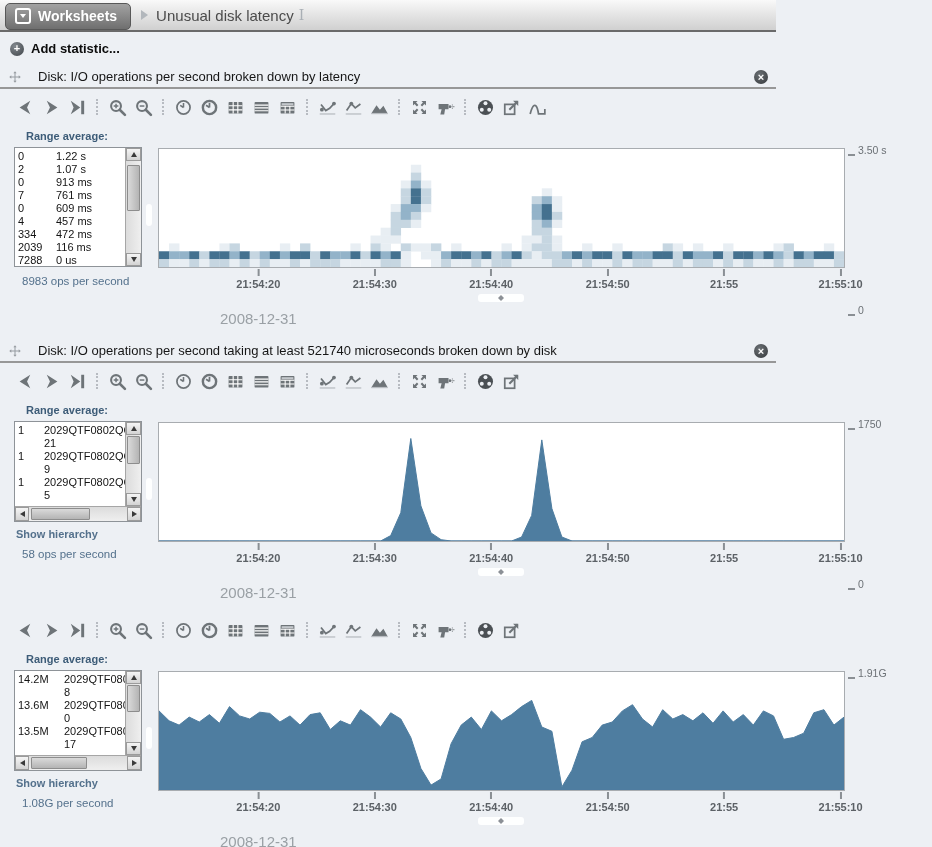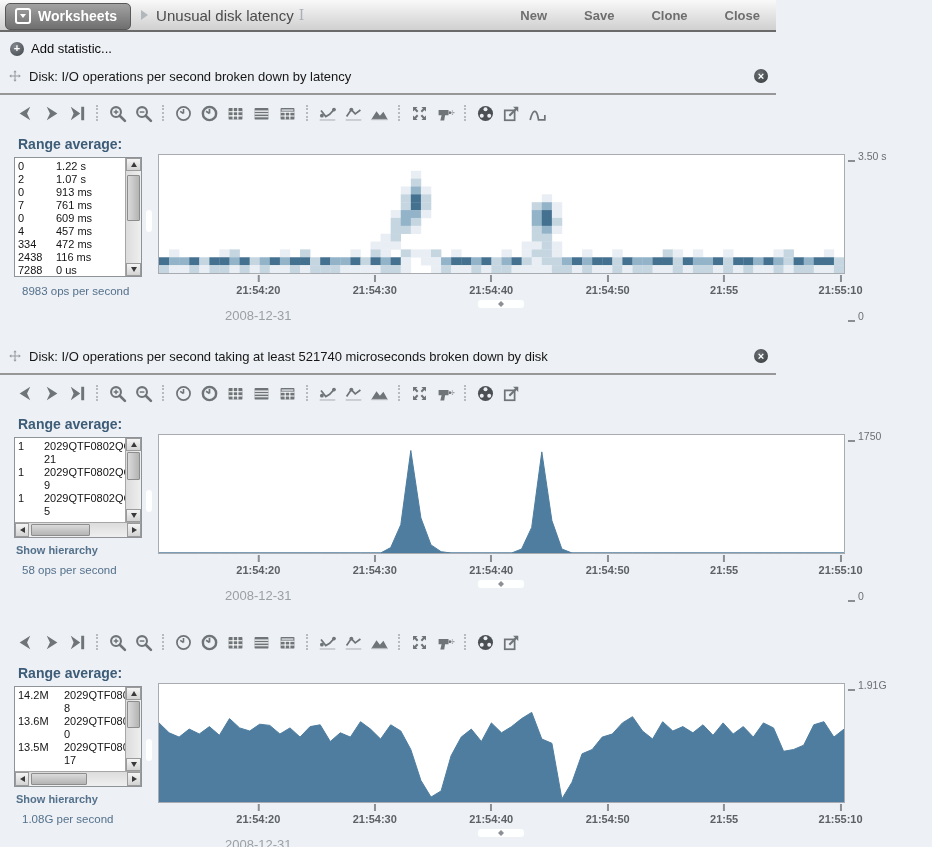--- a/index.html
+++ b/index.html
@@ -26,41 +26,41 @@
   .tb-actions{margin-left:auto;display:flex;gap:37px;margin-right:16px;
            color:#6e6e6e;font-weight:bold;font-size:13px}
   .tb-actions span{cursor:default}
 
   
   .add-row{display:flex;align-items:center;gap:7px;padding:9px 0 8px 10px}
   .add-icon{width:14px;height:14px;border-radius:50%;flex:none;
             background:radial-gradient(circle at 35% 30%,#83898f,#3e4348);
             color:#fff;display:flex;align-items:center;justify-content:center}
   .add-icon::before{content:"+";font-size:11px;font-weight:bold;line-height:1;margin-top:-1px}
-  .add-label{font-weight:normal;font-size:13px;color:#0c0c0c}
+  .add-label{font-weight:bold;font-size:13px;color:#0c0c0c}
 
   
   .panel{margin-bottom:26px}
-  .panel-title-row{display:flex;align-items:flex-start;gap:7px;
-                   padding:5px 8px 9px 8px;border-bottom:2px solid #979797}
+  .panel-title-row{display:flex;align-items:flex-end;gap:16px;
+                   padding:5px 8px 3px 8px;border-bottom:2px solid #979797}
   .move-icon{width:14px;height:14px;fill:#979ca1;flex:none}
   .panel-title{font-size:13px;color:#161616}
   .close-btn{width:14px;height:14px;border-radius:50%;margin-left:auto;flex:none;
              background:radial-gradient(circle at 38% 32%,#6a6f73,#36393c);
              color:#fff;display:flex;align-items:center;justify-content:center;cursor:default}
   .close-btn::before{content:"\00d7";font-size:11px;font-weight:bold;line-height:1}
 
   .toolbar{display:flex;align-items:center;padding:7px 0 6px 12px}
   .tbtn{width:26px;height:22px;display:flex;align-items:center;justify-content:center;cursor:default}
   .tbtn svg{width:19px;height:19px;fill:#6e7478}
   .tsep{height:16px;border-left:2px dotted #b7bbc1;margin:0 6px}
 
   .content{display:flex;padding-left:14px}
   .leftcol{width:128px;flex:none}
-  .range-label{color:#3d5c78;font-weight:bold;font-size:14px;margin:6px 0 5px 4px}
+  .range-label{color:#3d5c78;font-weight:bold;font-size:11px;margin:6px 0 5px 12px}
   .listbox{border:1px solid #8e9398;background:#fff;width:128px;box-sizing:border-box}
   .lb-main{display:flex}
   .lb-rows{flex:1;overflow:hidden;font-size:11px;color:#141414;padding:2px 0 0 3px}
   .lrow{display:flex;line-height:13px;white-space:nowrap}
   .lrow2{line-height:13px}
   .lc{flex:none;overflow:hidden}
   .lv{flex:1;overflow:hidden}
   .vscroll{width:15px;flex:none;border-left:1px solid #a6a6a6;display:flex;flex-direction:column;
            background:linear-gradient(90deg,#dcdcdc,#efefef)}
   .sb-btn{height:13px;flex:none;background:linear-gradient(#f5f5f5,#d3d3d3);
@@ -92,21 +92,21 @@
   .chartbox{width:685px;height:118px;background:#fff;border:1px solid #a8acb0;display:block}
   .ylab{position:absolute;left:690px;display:flex;align-items:flex-end;gap:3px;
         color:#6b7075;font-size:10.5px;white-space:nowrap}
   .ylab .dash{width:7px;height:2px;background:#8a8f94;flex:none}
   .ylab-top{top:-4px}
   .ylab-bot{bottom:-4px}
   .xaxis{position:relative;height:44px;width:687px}
   .tick{position:absolute;top:1px;transform:translateX(-50%);text-align:center}
   .tickmark{width:2px;height:7px;background:#8a8f94;margin:0 auto}
   .ticklab{font-size:11px;font-weight:bold;color:#5c6166;margin-top:2px;white-space:nowrap}
-  .tickdate{font-size:13px;color:#9aa0a5;margin-top:12px;text-align:center;white-space:nowrap}
+  .tickdate{font-size:15px;color:#9aa0a5;margin-top:20px;text-align:center;white-space:nowrap}
   .hhandle{position:absolute;left:343px;top:146px;transform:translateX(-50%);
            width:46px;height:8px;border-radius:3px;background:rgba(255,255,255,.95);
            display:flex;flex-direction:column;align-items:center;justify-content:center;gap:0}
   .vhandle{position:absolute;left:-12px;top:56px;width:6px;height:22px;border-radius:3px;
            background:rgba(255,255,255,.95)}
 </style>
 </head>
 <body>
 <div id="root">
 
@@ -203,26 +203,20 @@
 <div class="topbar">
   <div class="ws-btn">
     <span class="ws-icon">
           <span class="tri-down"></span>
         </span>
     <span>Worksheets</span>
   </div>
   <span class="crumb-arrow"></span>
   <span class="tb-title">Unusual disk latency</span>
   <span class="ibeam">I</span>
-  <div class="tb-actions">
-    <span>New</span>
-    <span>Save</span>
-    <span>Clone</span>
-    <span>Close</span>
-  </div>
 </div>
 
 <div class="add-row">
   <span class="add-icon"></span>
   <span class="add-label">Add statistic...</span>
 </div>
 
 <section class="panel">
   <div class="panel-title-row">
     <svg class="move-icon" viewBox="0 0 22 22">
@@ -356,21 +350,21 @@
                 </div>
                 <div class="lrow">
                   <span class="lc" style="width:38px">4</span>
                   <span class="lv">457 ms</span>
                 </div>
                 <div class="lrow">
                   <span class="lc" style="width:38px">334</span>
                   <span class="lv">472 ms</span>
                 </div>
                 <div class="lrow">
-                  <span class="lc" style="width:38px">2438</span>
+                  <span class="lc" style="width:38px">2039</span>
                   <span class="lv">116 ms</span>
                 </div>
                 <div class="lrow">
                   <span class="lc" style="width:38px">7288</span>
                   <span class="lv">0 us</span>
                 </div>
               </div>
           <div class="vscroll">
             <div class="sb-btn">
                   <span class="tri tri-up"></span>

